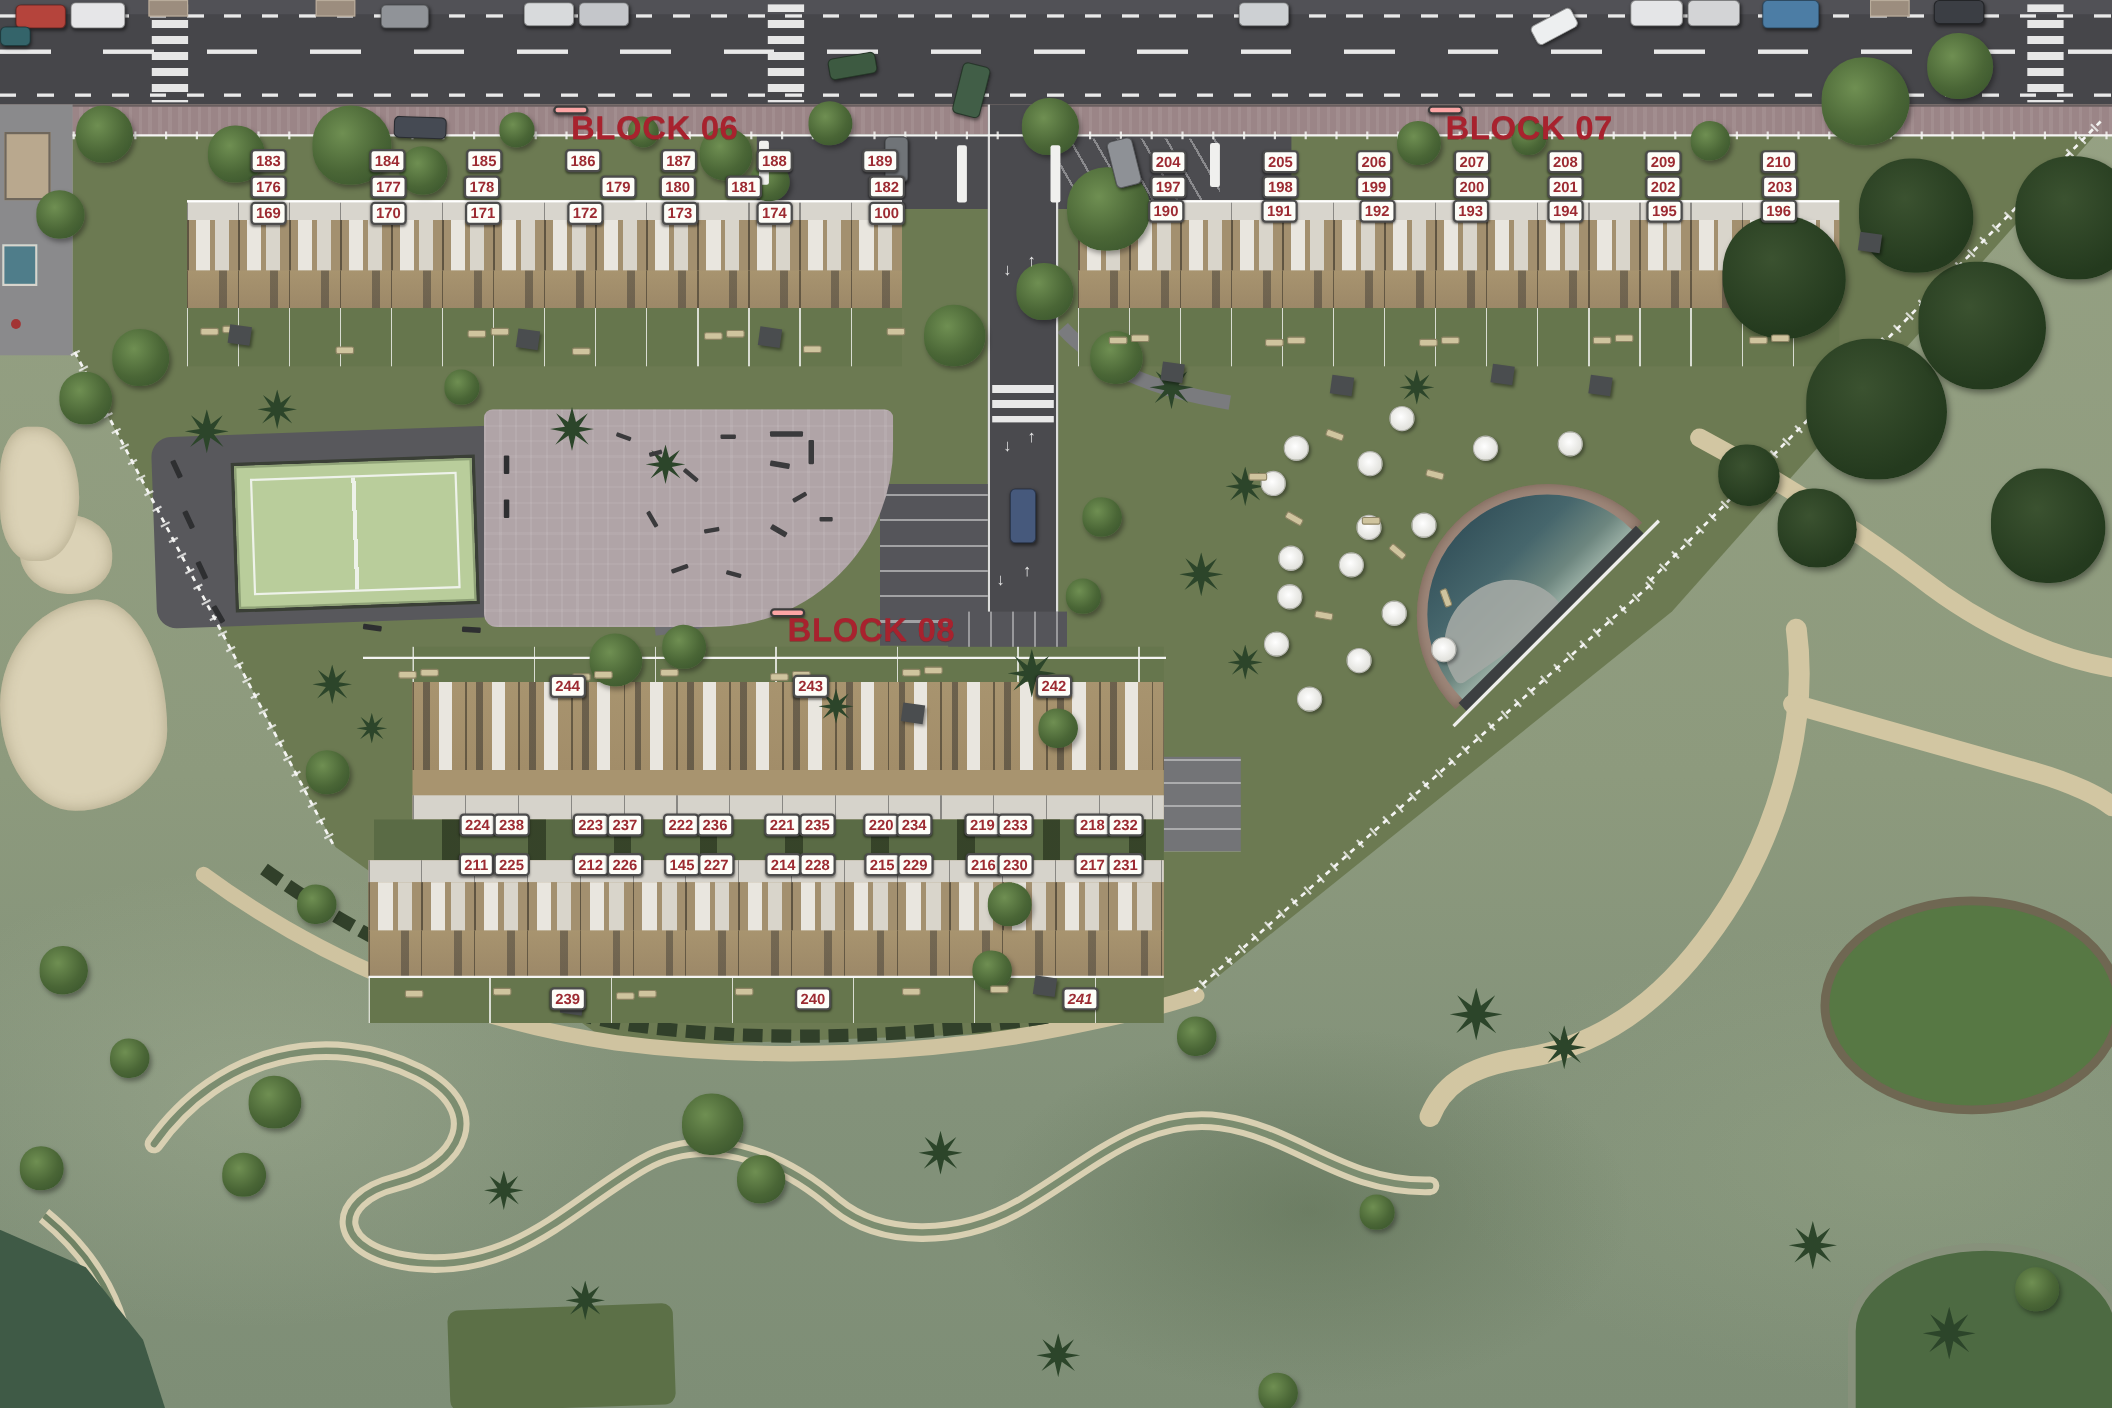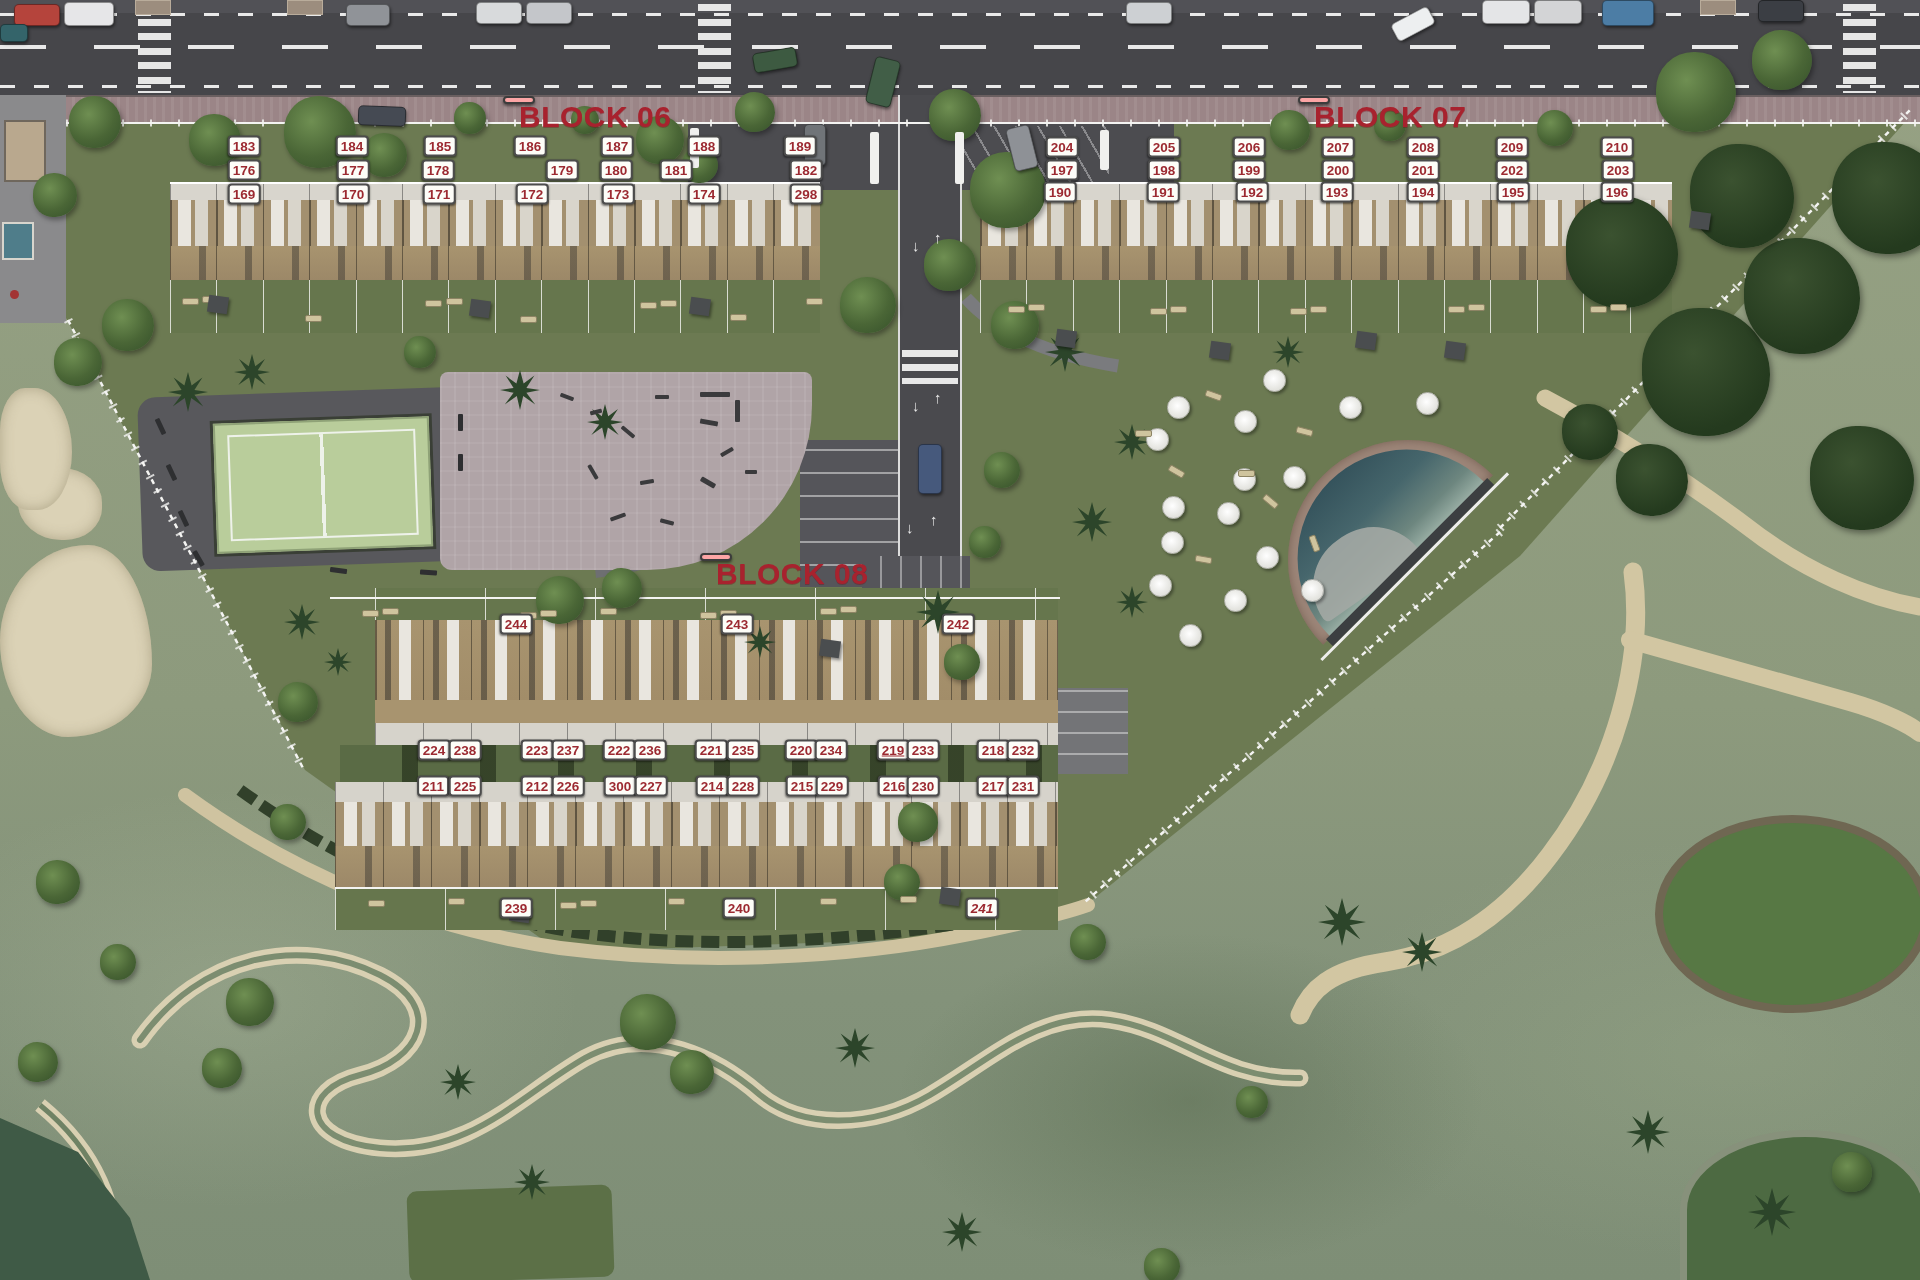--- a/index.html
+++ b/index.html
@@ -469,21 +469,21 @@
       <div class="chip" style="left: 562px; top: 170px;">179</div>
       <div class="chip" style="left: 616px; top: 170px; text-align: center;">180</div>
       <div class="chip" style="left: 676px; top: 170px;">181</div>
       <div class="chip" style="left: 806px; top: 170px;">182</div>
       <div class="chip" style="left: 244px; top: 194px;">169</div>
       <div class="chip" style="left: 353px; top: 194px;">170</div>
       <div class="chip" style="left: 439px; top: 194px;">171</div>
       <div class="chip" style="left: 532px; top: 194px;">172</div>
       <div class="chip" style="left: 618px; top: 194px;">173</div>
       <div class="chip" style="left: 704px; top: 194px;">174</div>
-      <div class="chip" style="left: 806px; top: 194px;">298</div>
+      <div class="chip" style="left: 806px; top: 194px;">100</div>
       <div class="block-label" style="left: 1314px; top: 100px;">
         <span>BLOCK 07</span>
       </div>
       <div class="chip" style="left: 1062px; top: 147px;">204</div>
       <div class="chip" style="left: 1164px; top: 147px;">205</div>
       <div class="chip" style="left: 1249px; top: 147px;">206</div>
       <div class="chip" style="left: 1338px; top: 147px;">207</div>
       <div class="chip" style="left: 1423px; top: 147px;">208</div>
       <div class="chip" style="left: 1512px; top: 147px;">209</div>
       <div class="chip" style="left: 1617px; top: 147px;">210</div>
@@ -510,29 +510,29 @@
       <div class="chip" style="left: 434px; top: 750px;">224</div>
       <div class="chip" style="left: 465px; top: 750px;">238</div>
       <div class="chip" style="left: 537px; top: 750px;">223</div>
       <div class="chip" style="left: 568px; top: 750px;">237</div>
       <div class="chip" style="left: 619px; top: 750px;">222</div>
       <div class="chip" style="left: 650px; top: 750px;">236</div>
       <div class="chip" style="left: 711px; top: 750px;">221</div>
       <div class="chip" style="left: 743px; top: 750px;">235</div>
       <div class="chip" style="left: 801px; top: 750px;">220</div>
       <div class="chip" style="left: 831px; top: 750px;">234</div>
-      <div class="chip" style="left: 893px; top: 750px; text-decoration: underline;">219</div>
+      <div class="chip" style="left: 893px; top: 750px;">219</div>
       <div class="chip" style="left: 923px; top: 750px;">233</div>
       <div class="chip" style="left: 993px; top: 750px;">218</div>
       <div class="chip" style="left: 1023px; top: 750px;">232</div>
       <div class="chip" style="left: 433px; top: 786px;">211</div>
       <div class="chip" style="left: 465px; top: 786px;">225</div>
       <div class="chip" style="left: 537px; top: 786px;">212</div>
       <div class="chip" style="left: 568px; top: 786px;">226</div>
-      <div class="chip" style="left: 620px; top: 786px;">300</div>
+      <div class="chip" style="left: 620px; top: 786px;">145</div>
       <div class="chip" style="left: 651px; top: 786px;">227</div>
       <div class="chip" style="left: 712px; top: 786px;">214</div>
       <div class="chip" style="left: 743px; top: 786px;">228</div>
       <div class="chip" style="left: 802px; top: 786px;">215</div>
       <div class="chip" style="left: 832px; top: 786px;">229</div>
       <div class="chip" style="left: 894px; top: 786px;">216</div>
       <div class="chip" style="left: 923px; top: 786px;">230</div>
       <div class="chip" style="left: 993px; top: 786px;">217</div>
       <div class="chip" style="left: 1023px; top: 786px;">231</div>
       <div class="chip" style="left: 516px; top: 908px;">239</div>

